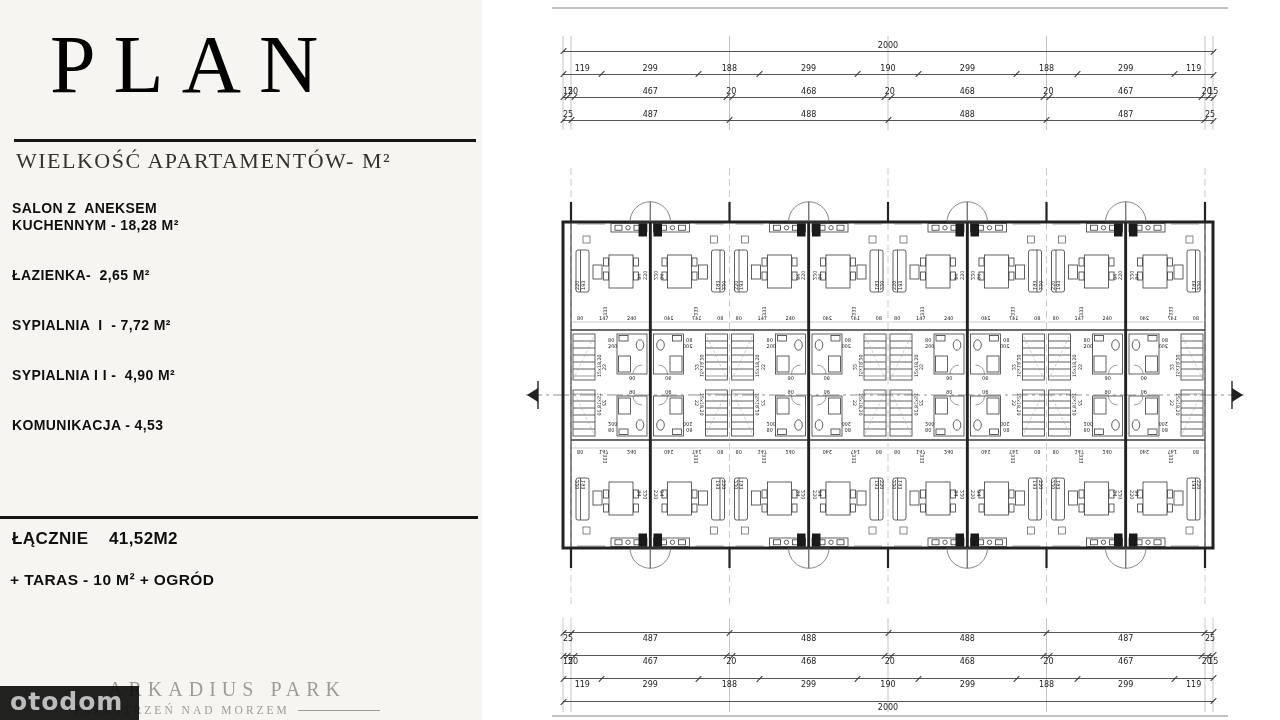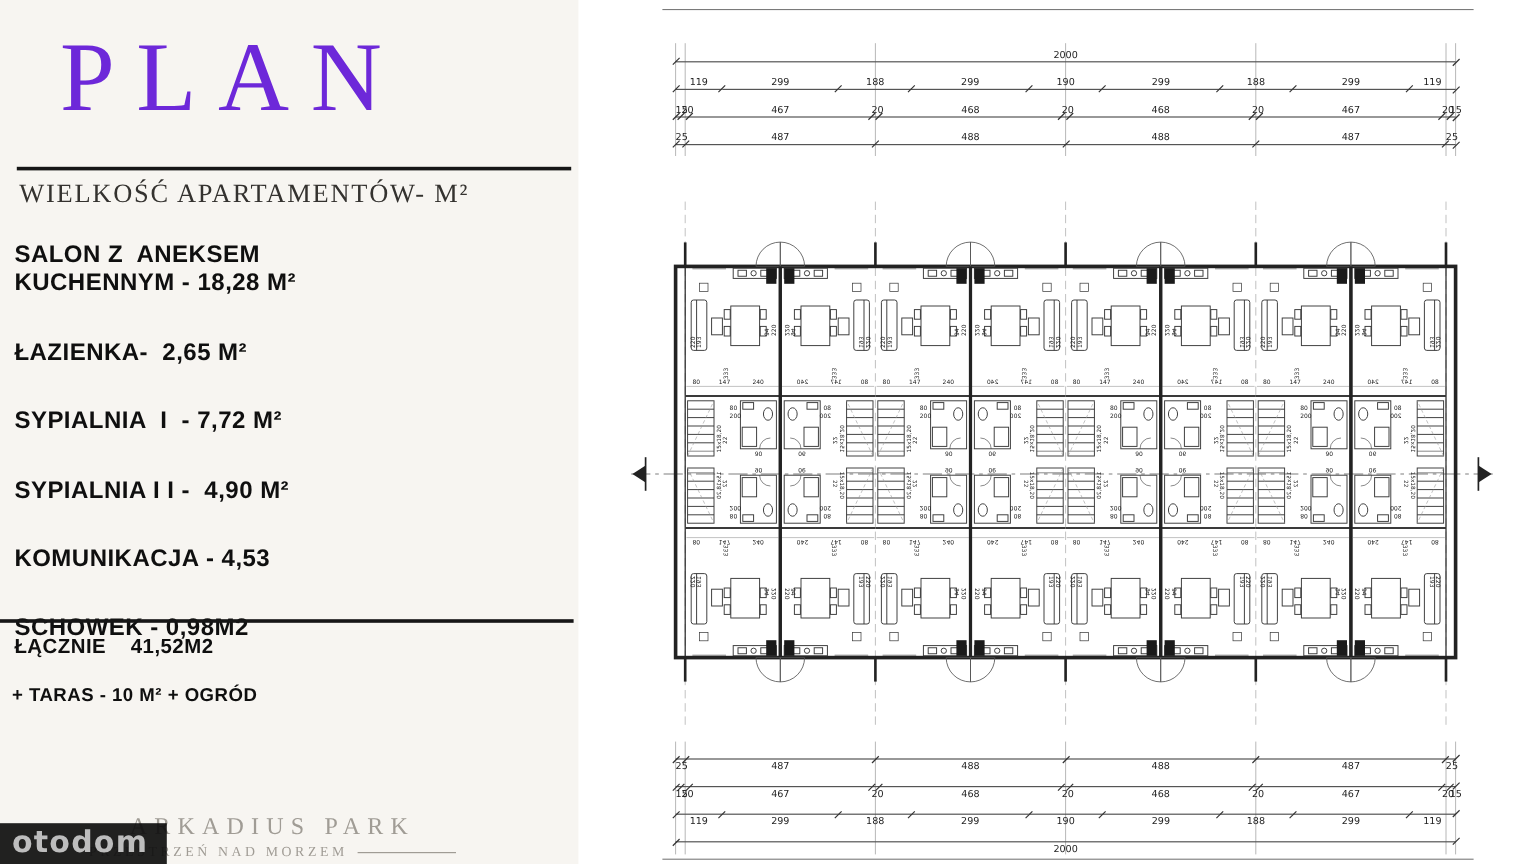--- a/index.html
+++ b/index.html
@@ -3,27 +3,27 @@
 <meta charset="utf-8">
 <style>
   html,body{margin:0;padding:0;background:#ffffff;}
   .stage{position:relative;width:1280px;height:720px;background:#ffffff;overflow:hidden;
          font-family:"Liberation Sans",sans-serif;color:#111;}
 
   
   .left-panel{position:absolute;left:0;top:0;width:482px;height:720px;background:#f7f5f1;}
   .panel-title{position:absolute;left:50px;top:18px;margin:0;
         font-family:"Liberation Serif",serif;font-weight:500;font-size:82px;
-        letter-spacing:18px;color:#6d28d9;}
+        letter-spacing:18px;color:#000000;}
   .rule{position:absolute;left:14px;top:139px;width:462px;height:3px;background:#161616;}
   .panel-subtitle{position:absolute;left:16px;top:148px;margin:0;
         font-family:"Liberation Serif",serif;font-weight:500;font-size:22px;
         letter-spacing:1.5px;color:#34322f;}
   .size-list{position:absolute;left:12px;top:200px;margin:0;padding:0;list-style:none;width:460px;}
-  .size-item{font-size:20px;font-weight:700;color:#0f0f0f;letter-spacing:.4px;
+  .size-item{font-size:14px;font-weight:700;color:#0f0f0f;letter-spacing:.4px;
         line-height:1.22;margin-bottom:33px;white-space:pre-wrap;}
   .rule2{position:absolute;left:0;top:516px;width:478px;height:3px;background:#161616;}
   .total-line{position:absolute;left:12px;top:529px;font-size:17px;font-weight:700;
         color:#0f0f0f;white-space:pre-wrap;letter-spacing:.4px;}
   .extras-line{position:absolute;left:10px;top:571px;font-size:15.5px;font-weight:700;
         color:#0f0f0f;letter-spacing:.4px;}
   .footer{position:absolute;left:28px;bottom:4px;width:398px;text-align:center;
         color:#a09c95;font-family:"Liberation Serif",serif;}
   .brand{font-size:20px;letter-spacing:6px;}
   .tag-row{display:flex;align-items:center;justify-content:center;gap:8px;margin-top:3px;}
@@ -65,21 +65,20 @@
     <div class="rule"></div>
     <h2 class="panel-subtitle">WIELKOŚĆ APARTAMENTÓW-  M²</h2>
 
     <ul class="size-list">
         <li class="size-item">SALON Z  ANEKSEM
 KUCHENNYM - 18,28 M²</li>
         <li class="size-item">ŁAZIENKA-  2,65 M²</li>
         <li class="size-item">SYPIALNIA  I  - 7,72 M²</li>
         <li class="size-item">SYPIALNIA I I -  4,90 M²</li>
         <li class="size-item">KOMUNIKACJA - 4,53</li>
-        <li class="size-item">SCHOWEK - 0,98M2</li>
       </ul>
 
     <div class="rule2"></div>
     <div class="total-line">ŁĄCZNIE    41,52M2</div>
     <div class="extras-line">+ TARAS - 10 M² + OGRÓD</div>
 
     <div class="footer">
       <div class="brand">ARKADIUS PARK</div>
       <div class="tag-row">
         <span class="tagline">PRZESTRZEŃ NAD MORZEM</span>

